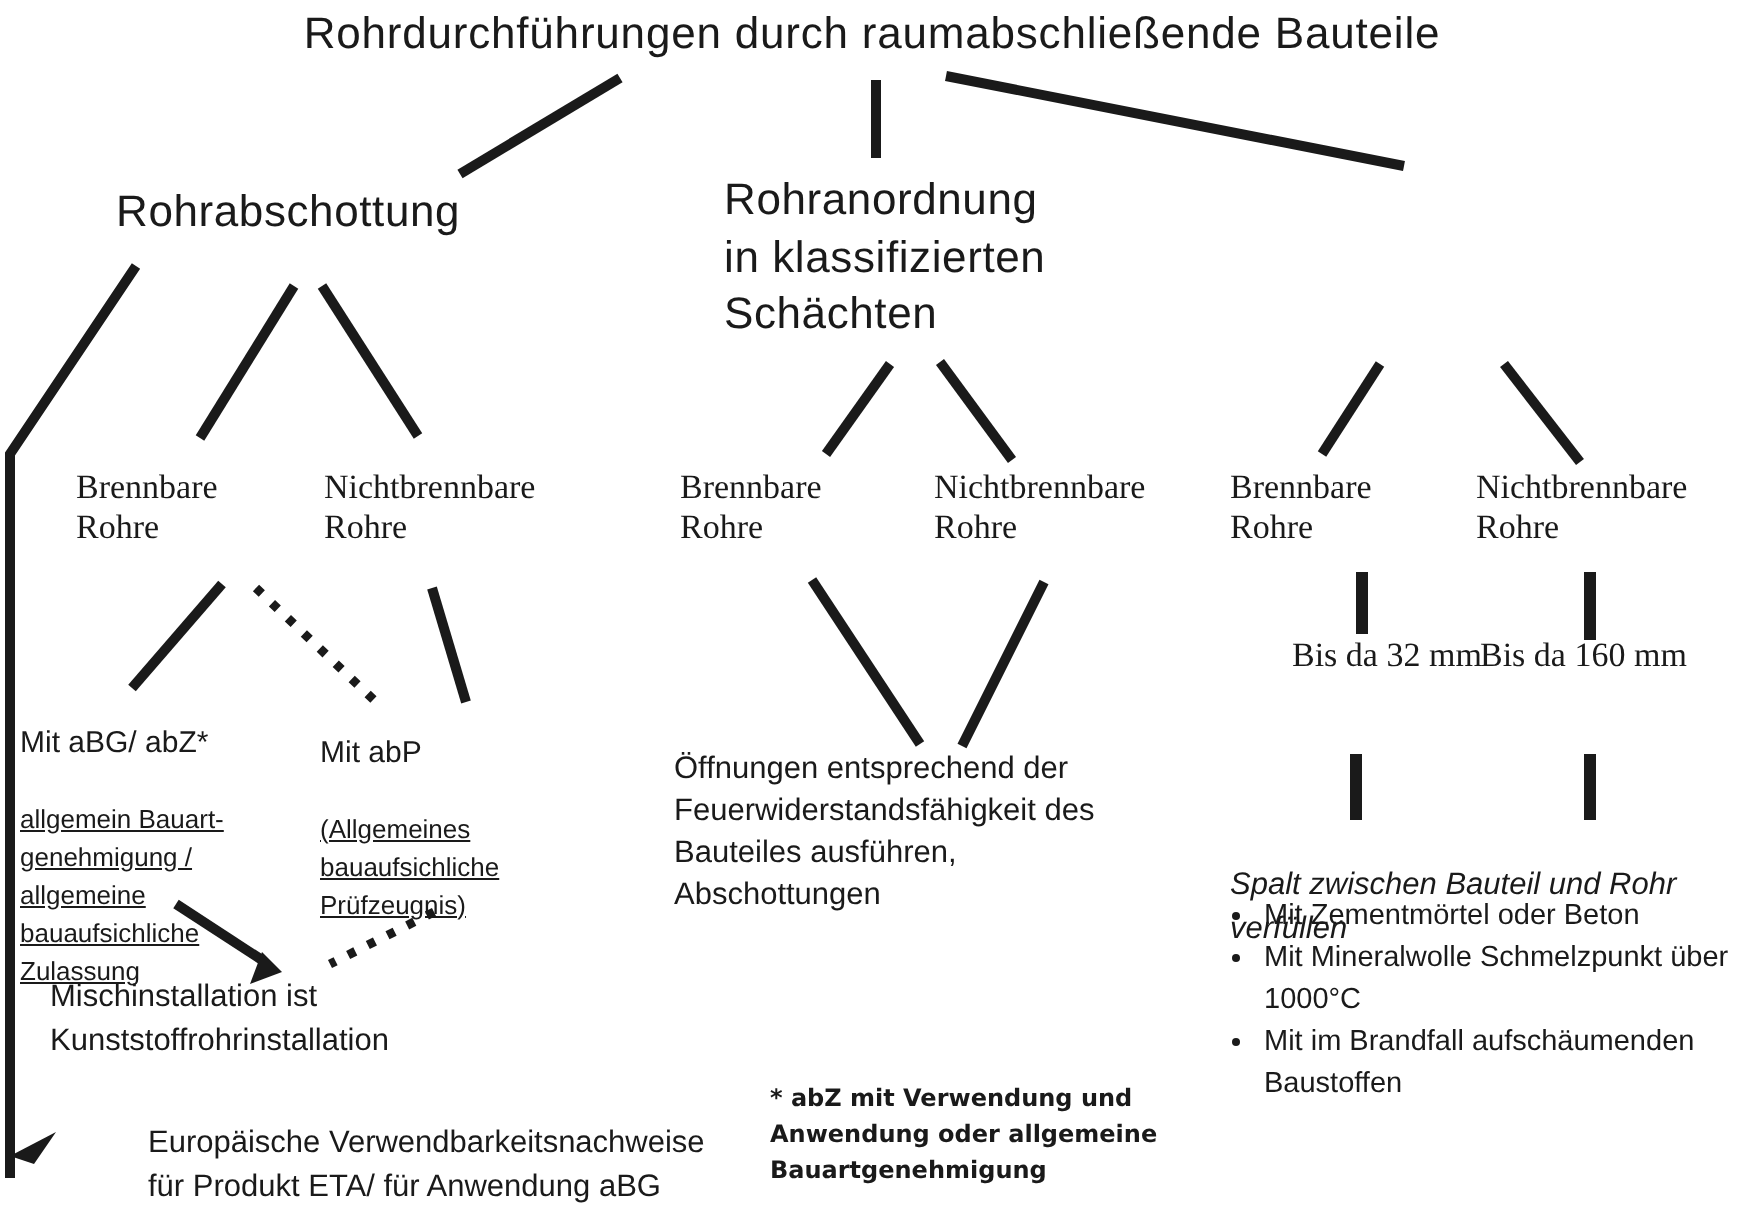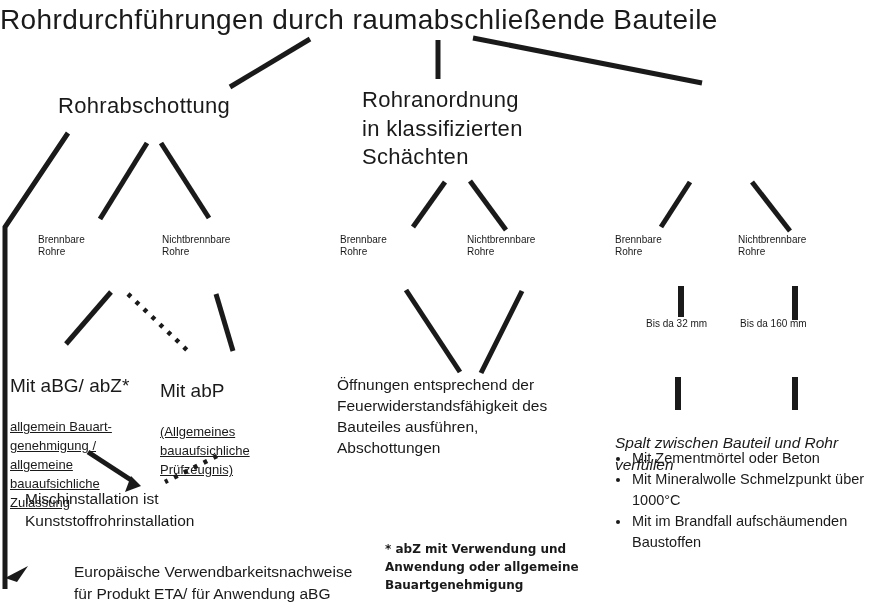--- a/index.html
+++ b/index.html
@@ -4,27 +4,27 @@
 <style>
   html,body{margin:0;padding:0;background:#fff;}
   .canvas{
     position:relative;width:872px;height:614px;background:var(--bg,#fff);
     font-family:"Liberation Sans","DejaVu Sans",sans-serif;color:var(--ink,#1a1a1a);
     overflow:hidden;
   }
   .canvas svg{position:absolute;inset:0;}
   .txt{position:absolute;white-space:pre-line;width:max-content;}
   .title{
-    left:0;right:0;top:4px;font-size:28px;letter-spacing:.4px;
+    left:0;right:0;top:4px;text-align:center;font-size:22px;letter-spacing:.4px;
     width:auto;
   }
   .h1{font-size:22px;line-height:1.3;letter-spacing:.3px;}
-  .lvl2{font-size:10px;line-height:1.16;}
+  .lvl2{font-size:17px;line-height:1.16;font-family:Liberation Serif, serif;}
   .body15{font-size:15.5px;line-height:1.36;}
-  .cert .cert-title{font-size:19px;line-height:1.3;margin-top:12px;}
+  .cert .cert-title{font-size:15px;line-height:1.3;}
   .cert .cert-sub{font-size:13px;line-height:19px;white-space:pre-line;text-decoration:underline;}
   .footnote{font-family:"DejaVu Sans",sans-serif;font-weight:bold;font-size:12px;line-height:1.5;}
   ul.bullets{
     position:absolute;left:615px;top:448px;width:252px;margin:0;padding:0 0 0 16px;
     font-size:14.5px;line-height:1.45;list-style:disc;
   }
   ul.bullets li{margin:0;padding-left:1px;}
 </style>
 </head>
 <body>

